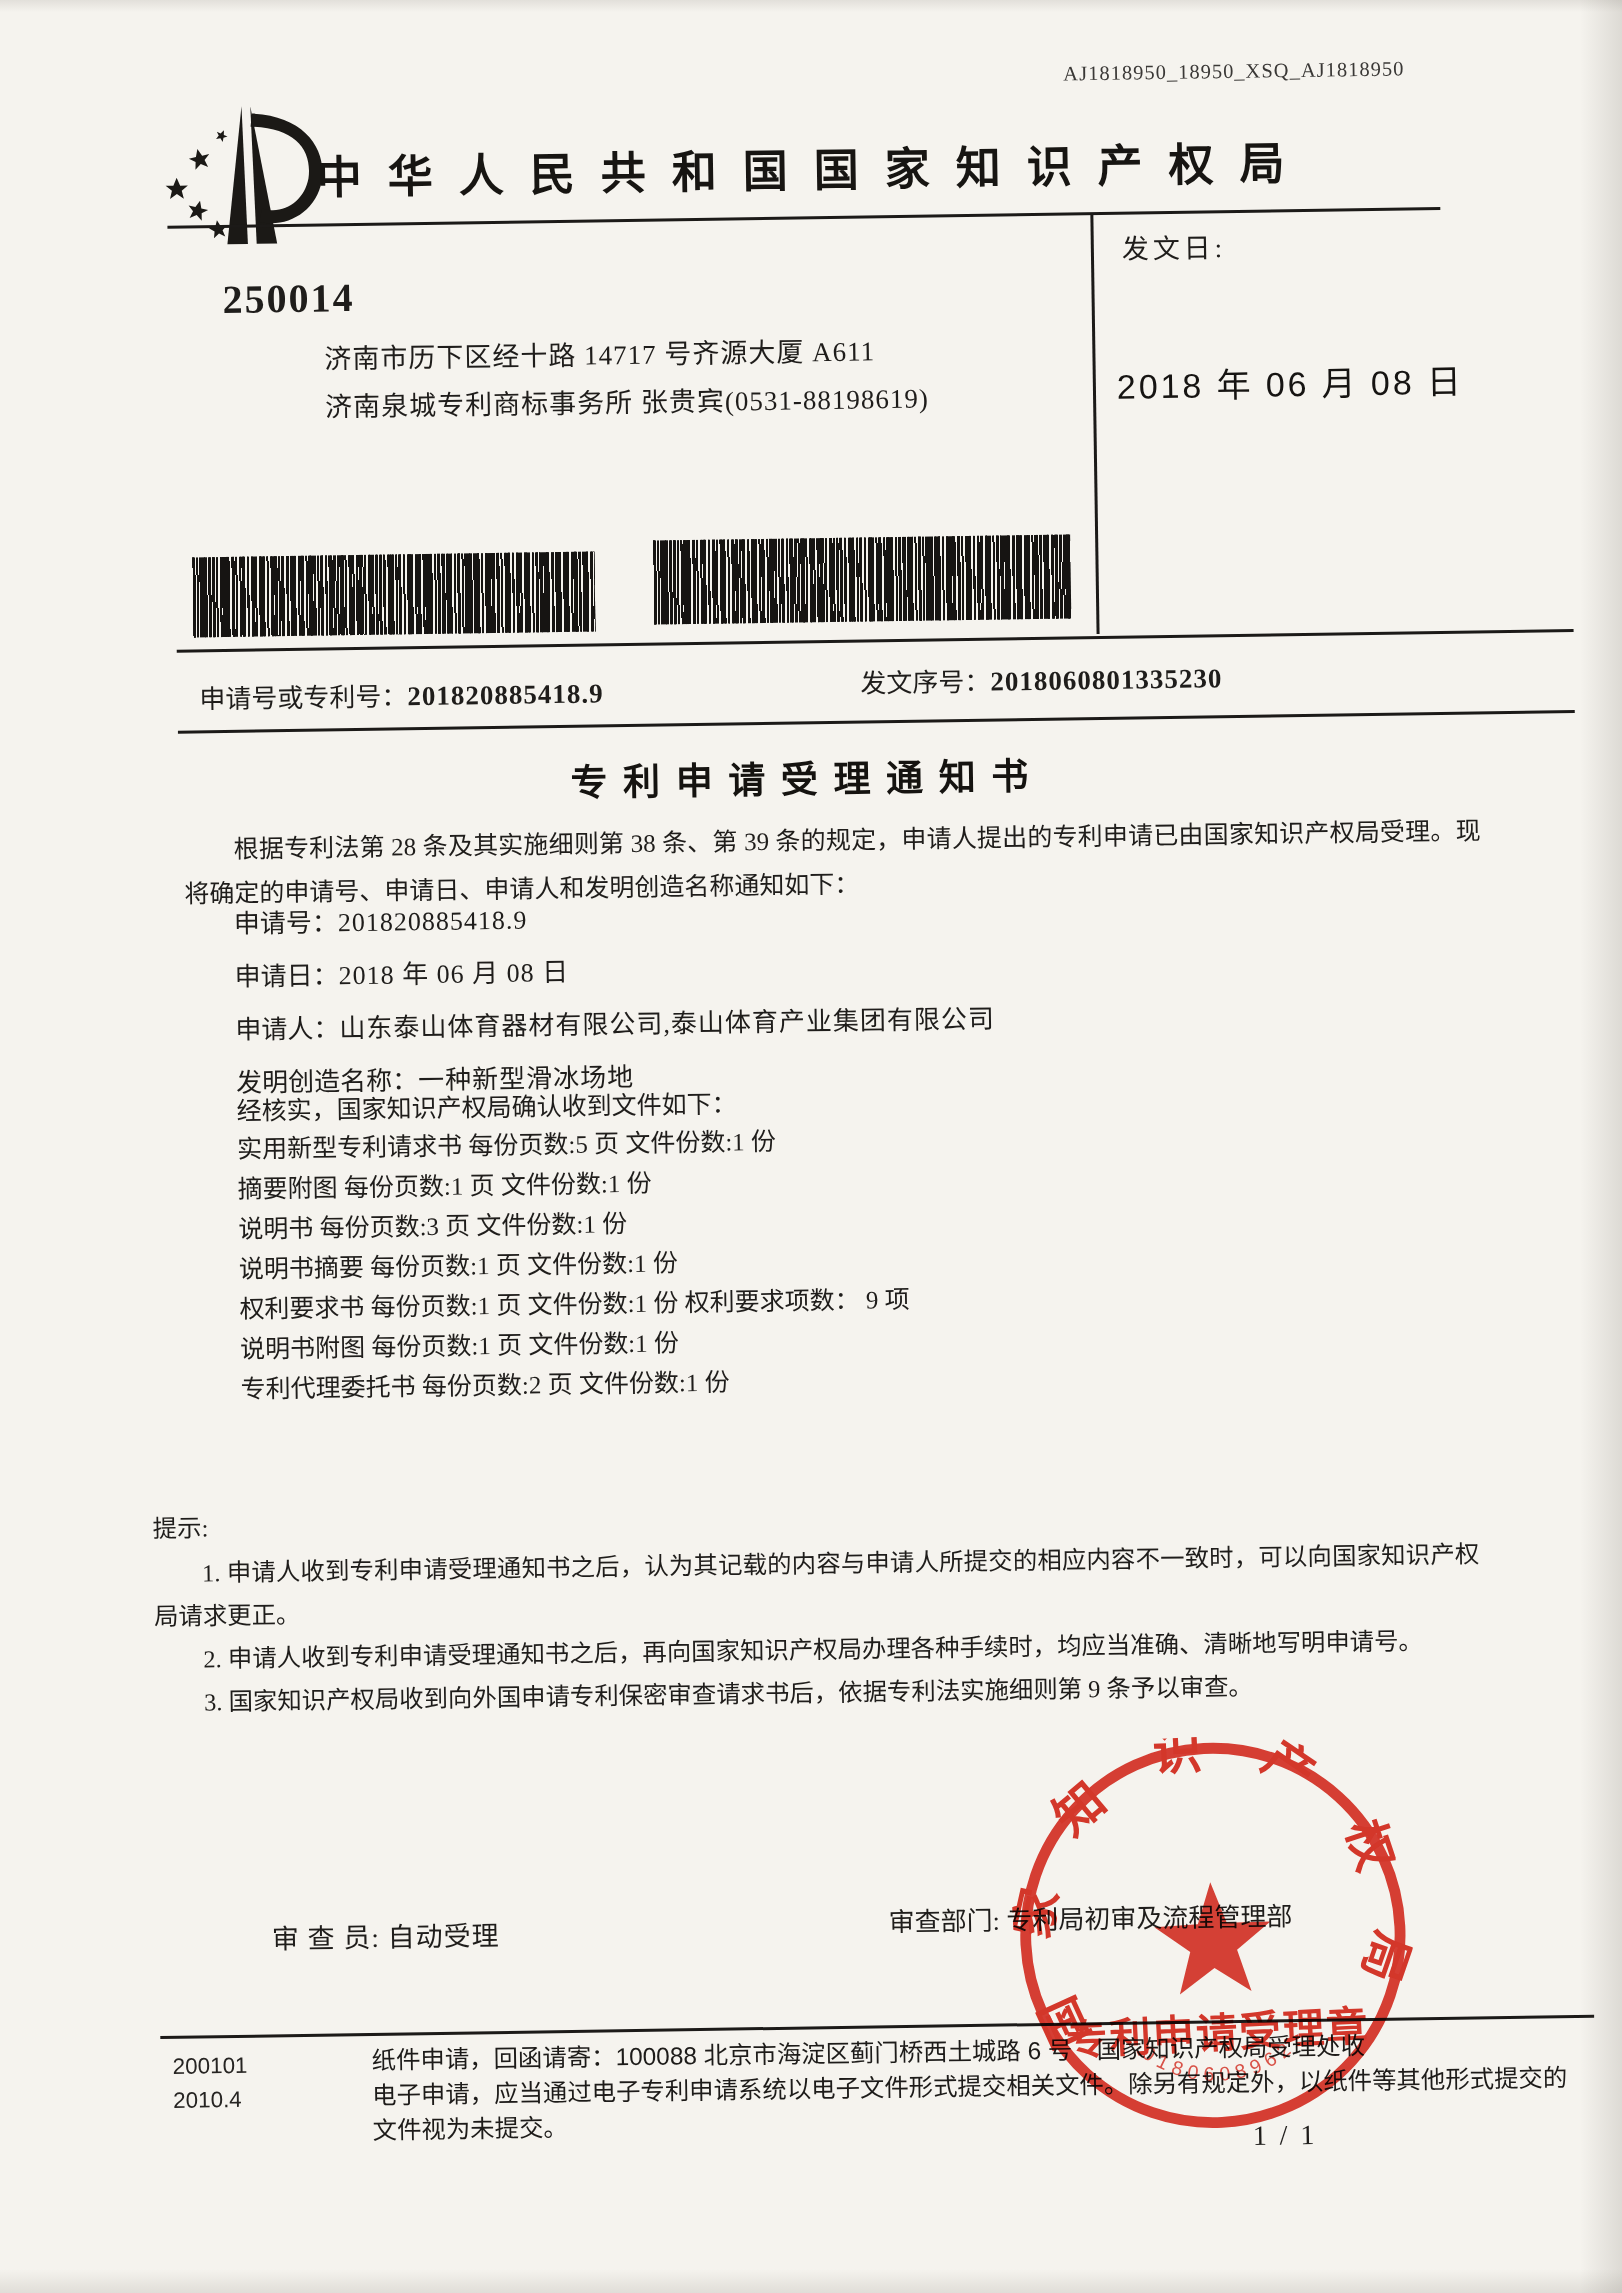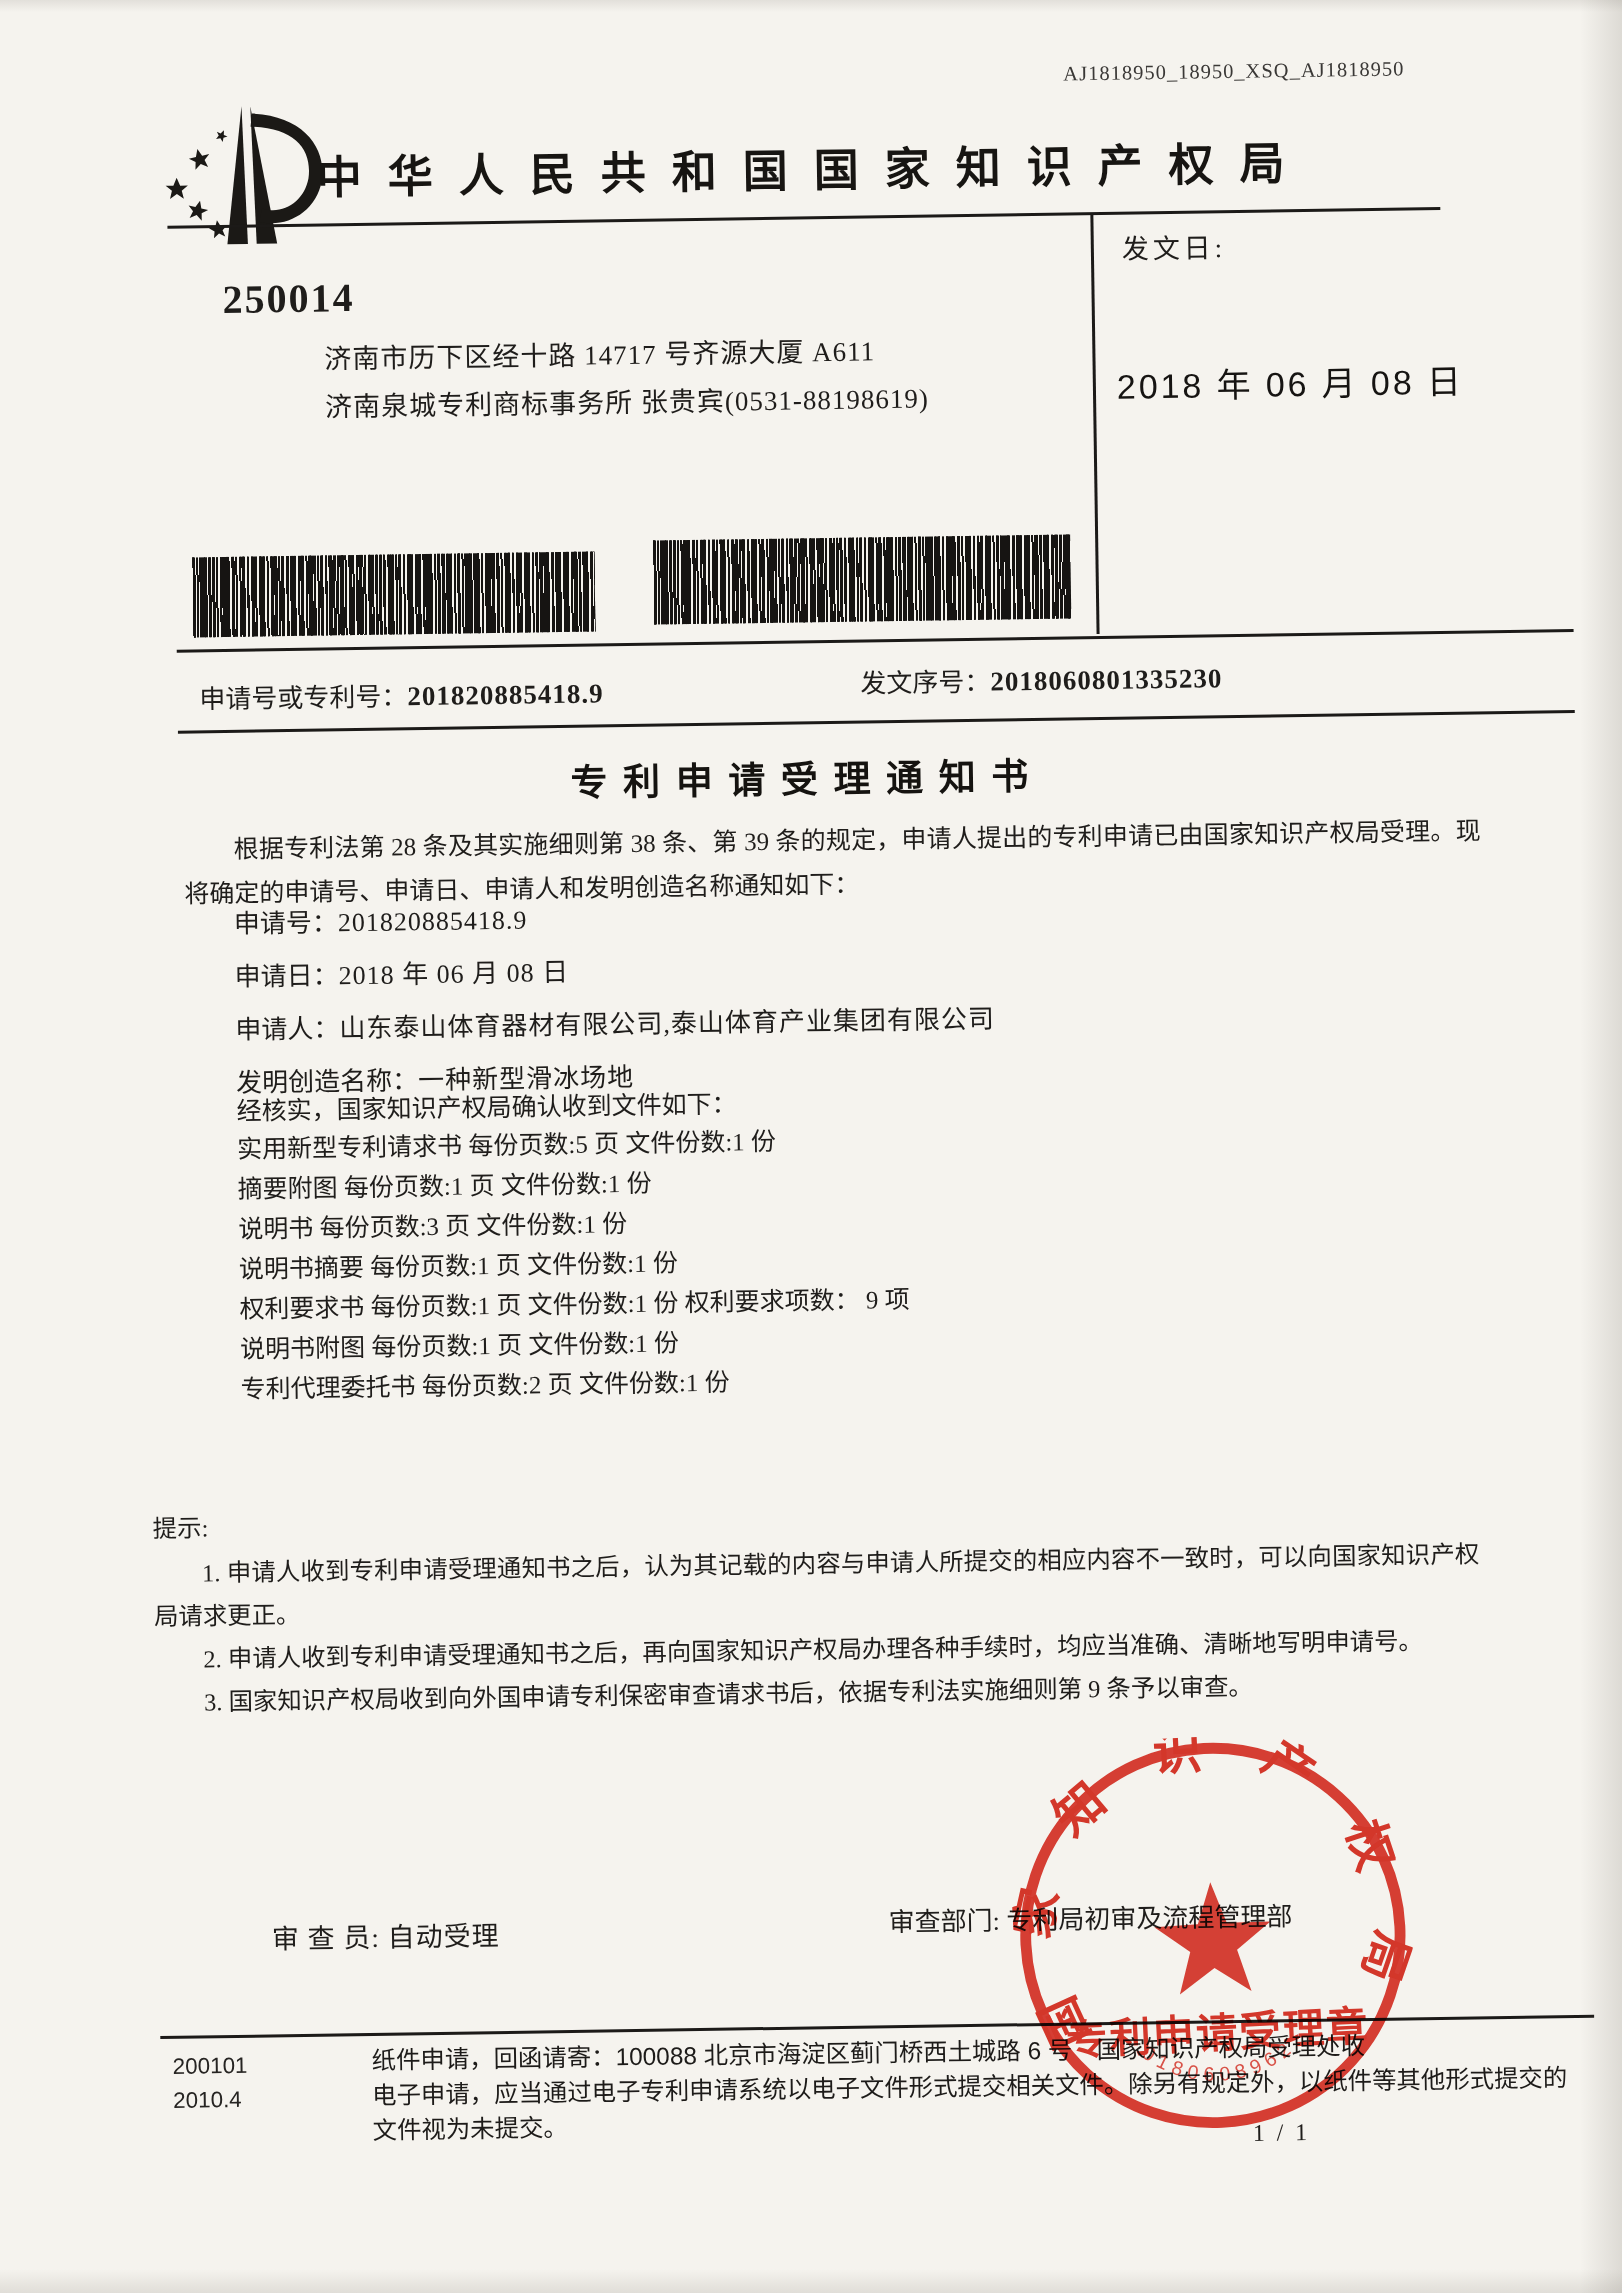--- a/index.html
+++ b/index.html
@@ -62,21 +62,21 @@
 
   .stamp{left:1001px;top:1750px;width:398px;height:398px;
     mix-blend-mode:multiply;opacity:.93;transform:rotate(-2deg);z-index:6;}
 
   .footer-line{left:146px;top:2034px;width:1434px;}
   .form-codes{left:158px;top:2048px;font-family:"Liberation Sans","DejaVu Sans",sans-serif;
     font-size:22.4px;line-height:34px;color:#262422;}
   .footer-text{left:357px;top:2044px;width:1248px;font-family:"Liberation Sans","DejaVu Sans",sans-serif;
     font-size:24.4px;line-height:35px;color:#1d1b19;}
   .footer-text div{white-space:nowrap;}
-  .page-num{left:1237px;top:2134px;font-size:24px;letter-spacing:2.9px;}
+  .page-num{left:1237px;top:2134px;font-size:28px;letter-spacing:2.9px;}
 
   .edge-r{position:absolute;right:0;top:0;width:43px;height:100%;
     background:linear-gradient(90deg,rgba(0,0,0,0),rgba(90,84,74,.16));z-index:9;}
   .edge-b{position:absolute;left:0;bottom:0;width:100%;height:25px;
     background:linear-gradient(180deg,rgba(0,0,0,0),rgba(90,84,74,.14));z-index:9;}
   .edge-t{position:absolute;left:0;top:0;width:100%;height:11.7px;
     background:linear-gradient(0deg,rgba(0,0,0,0),rgba(90,84,74,.12));z-index:9;}
 </style>
 </head>
 <body>

